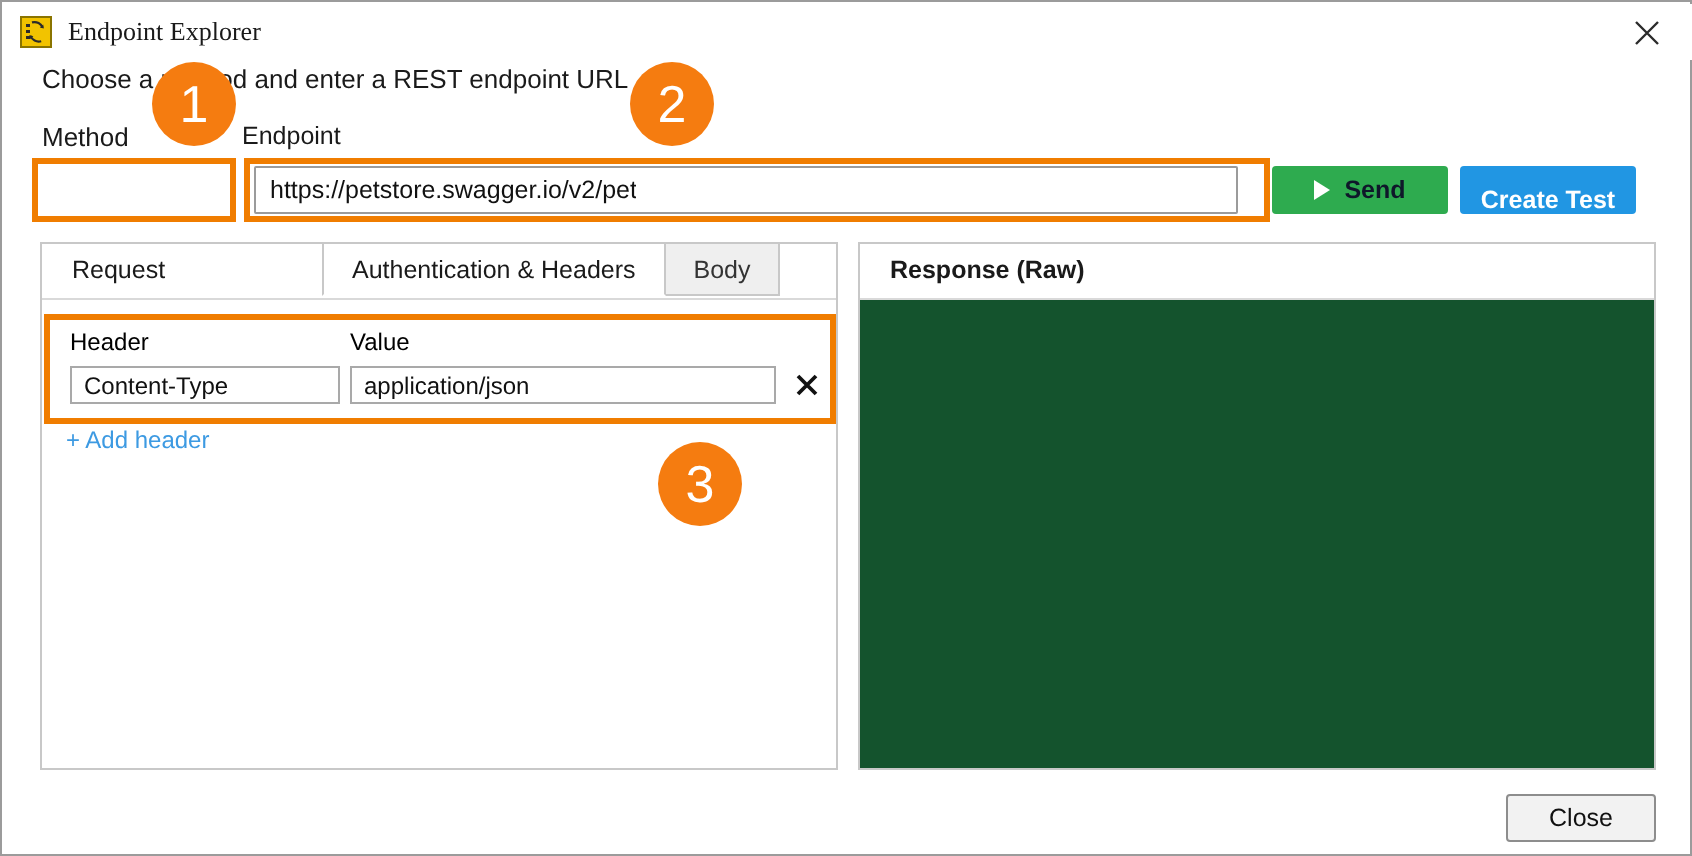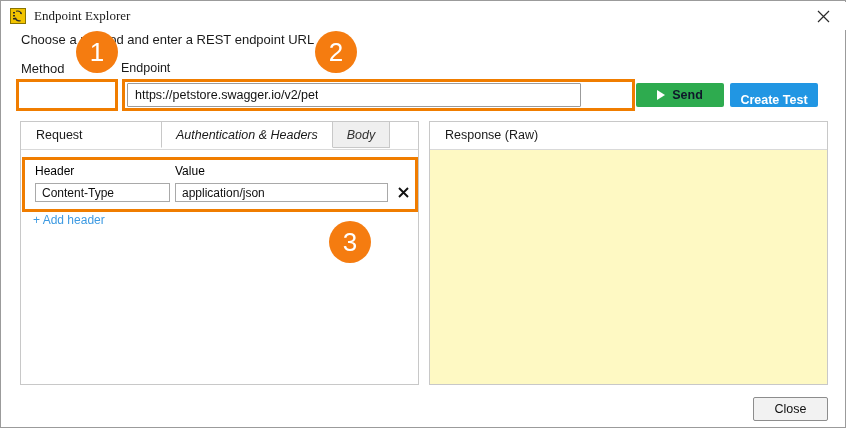--- a/index.html
+++ b/index.html
@@ -69,21 +69,21 @@
   .method-select .caret{
     width:20px;height:100%;display:flex;align-items:center;justify-content:center;
   }
   .caret-tri{
     width:0;height:0;border-left:5px solid transparent;border-right:5px solid transparent;
     border-top:5px solid #444;
   }
 
   
   .url-input{
-    position:absolute;left:126px;top:82px;width:454px;height:24px;
+    position:absolute;left:126px;top:82px;width:492px;height:24px;
     box-sizing:border-box;
     background:#ffffff;border:1px solid #9b9b9b;border-radius:1px;
     display:flex;align-items:center;
   }
   .url-input .val{
     font-size:12.5px;color:#111;padding-left:7px;white-space:nowrap;overflow:hidden;
   }
 
   
   .btn-send{
@@ -115,21 +115,21 @@
     position:absolute;left:0;top:0;width:100%;height:27px;
     border-bottom:1px solid #d9d9d9;background:#ffffff;
   }
   .panel-head .ttl{
     position:absolute;left:15px;top:6px;font-size:12.5px;color:#1a1a1a;white-space:nowrap;
   }
 
   
   .tabs{
     position:absolute;left:160px;top:120px;height:27px;
-    display:flex;align-items:stretch;font-style:italic;
+    display:flex;align-items:stretch;
   }
   .tab{
     box-sizing:border-box;
     display:flex;align-items:center;justify-content:center;
     font-size:12.5px;color:#1a1a1a;white-space:nowrap;
     padding:0 14px;cursor:pointer;
   }
   .tab.active{
     background:#ffffff;border:1px solid #c8c8c8;border-bottom:1px solid #ffffff;
   }
@@ -162,21 +162,21 @@
   }
   .add-header{
     position:absolute;left:32px;top:212px;
     font-size:12px;color:#3d9ae2;cursor:pointer;white-space:nowrap;
   }
 
   
   .right-panel{
     position:absolute;left:428px;top:120px;width:399px;height:264px;
     box-sizing:border-box;
-    border:1px solid #c8c8c8;background:#fef9c3;
+    border:1px solid #c8c8c8;background:#14532d;font-weight:bold;
   }
 
   
   .btn-close{
     position:absolute;left:752px;top:396px;width:75px;height:24px;
     box-sizing:border-box;
     background:#f2f2f2;border:1px solid #8d8d8d;border-radius:2px;
     font-size:12.5px;color:#111;
     display:flex;align-items:center;justify-content:center;
     cursor:pointer;font-family:"Liberation Sans", sans-serif;

